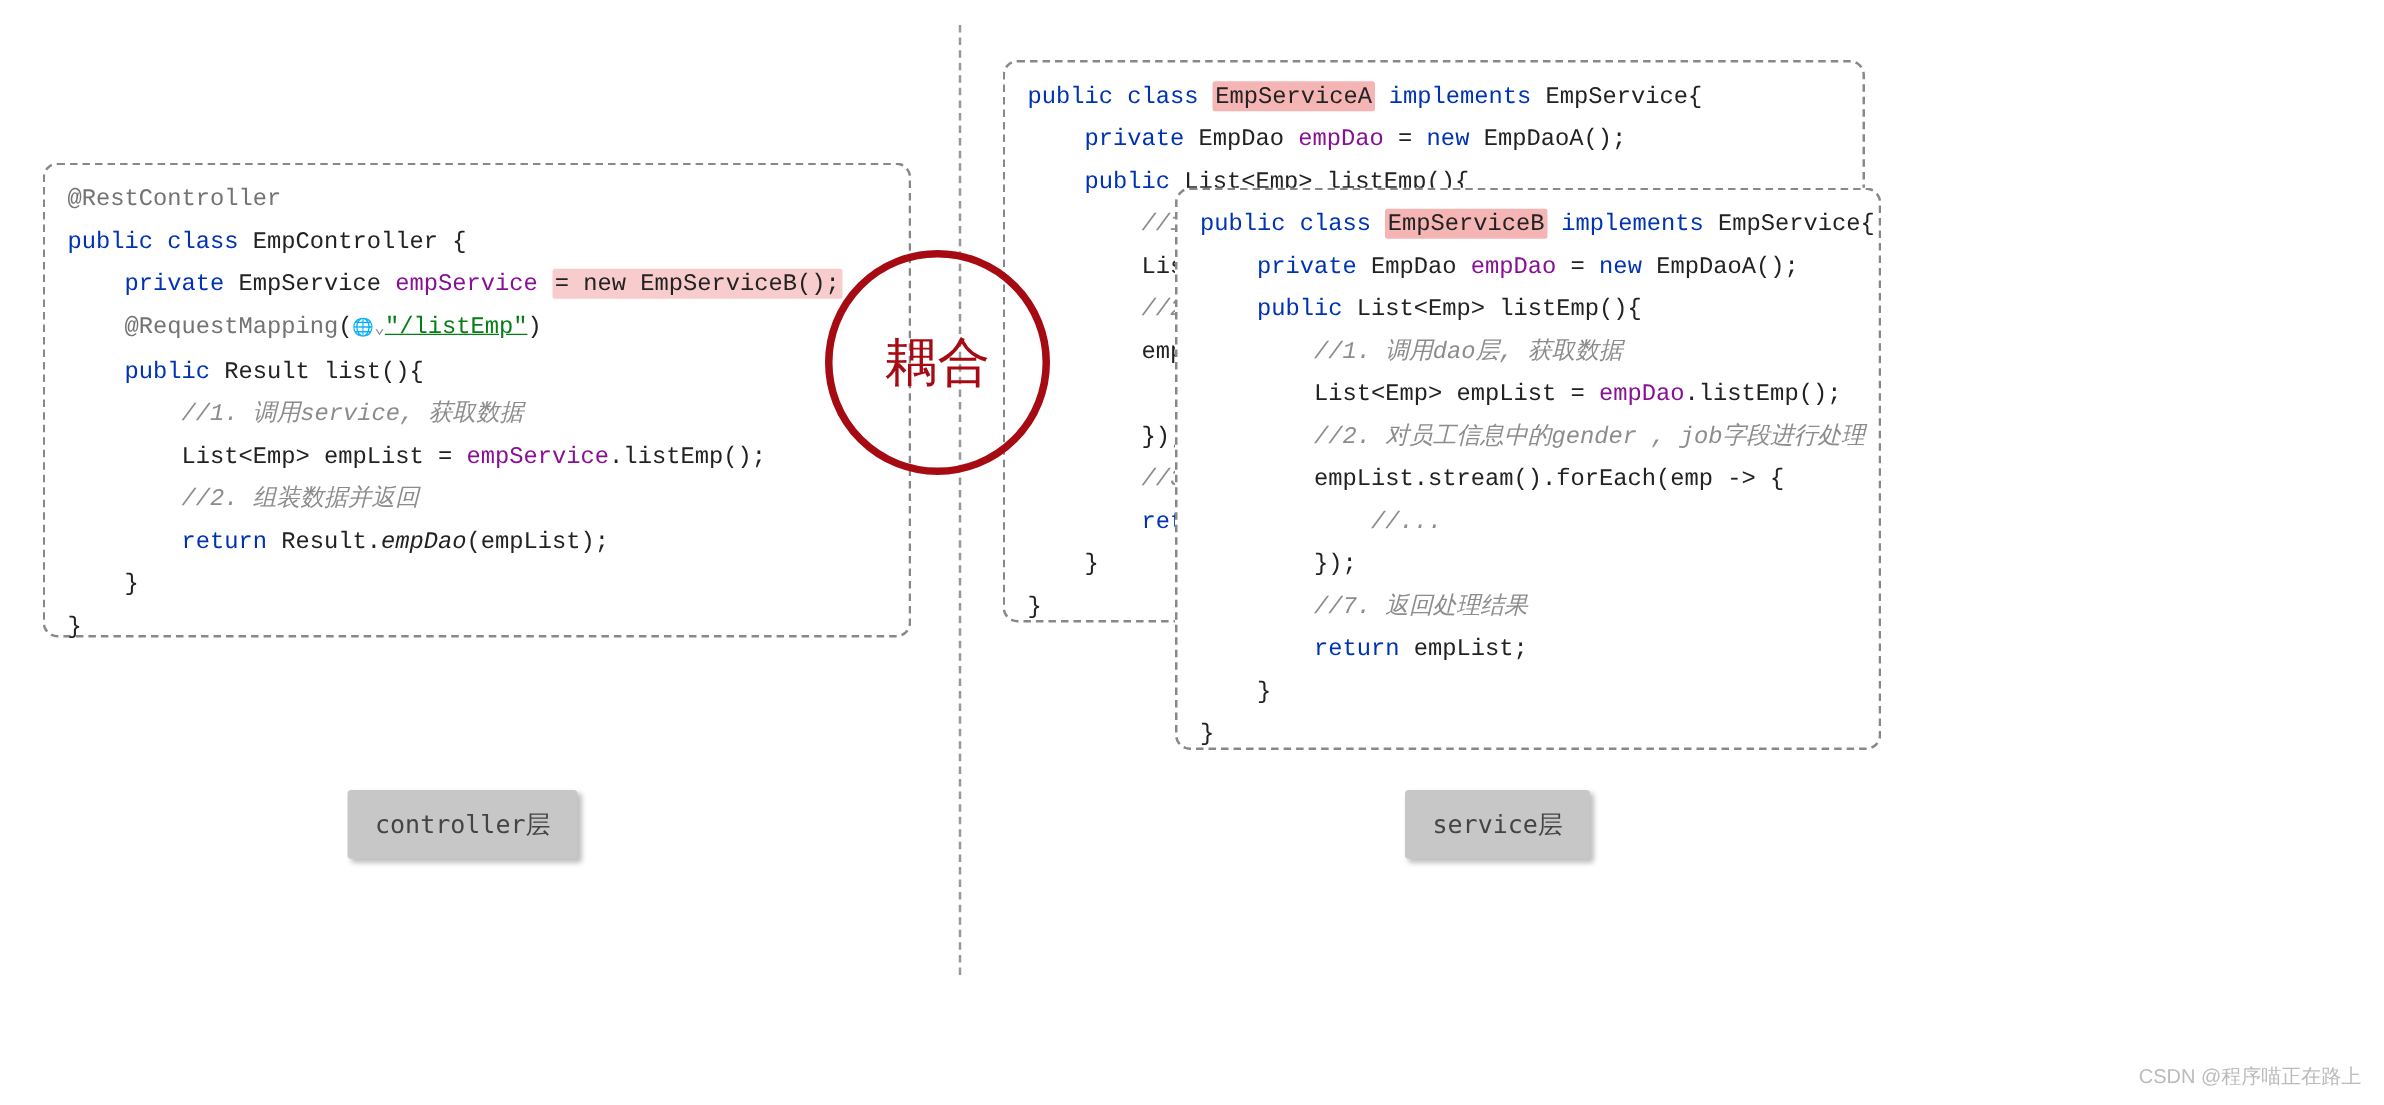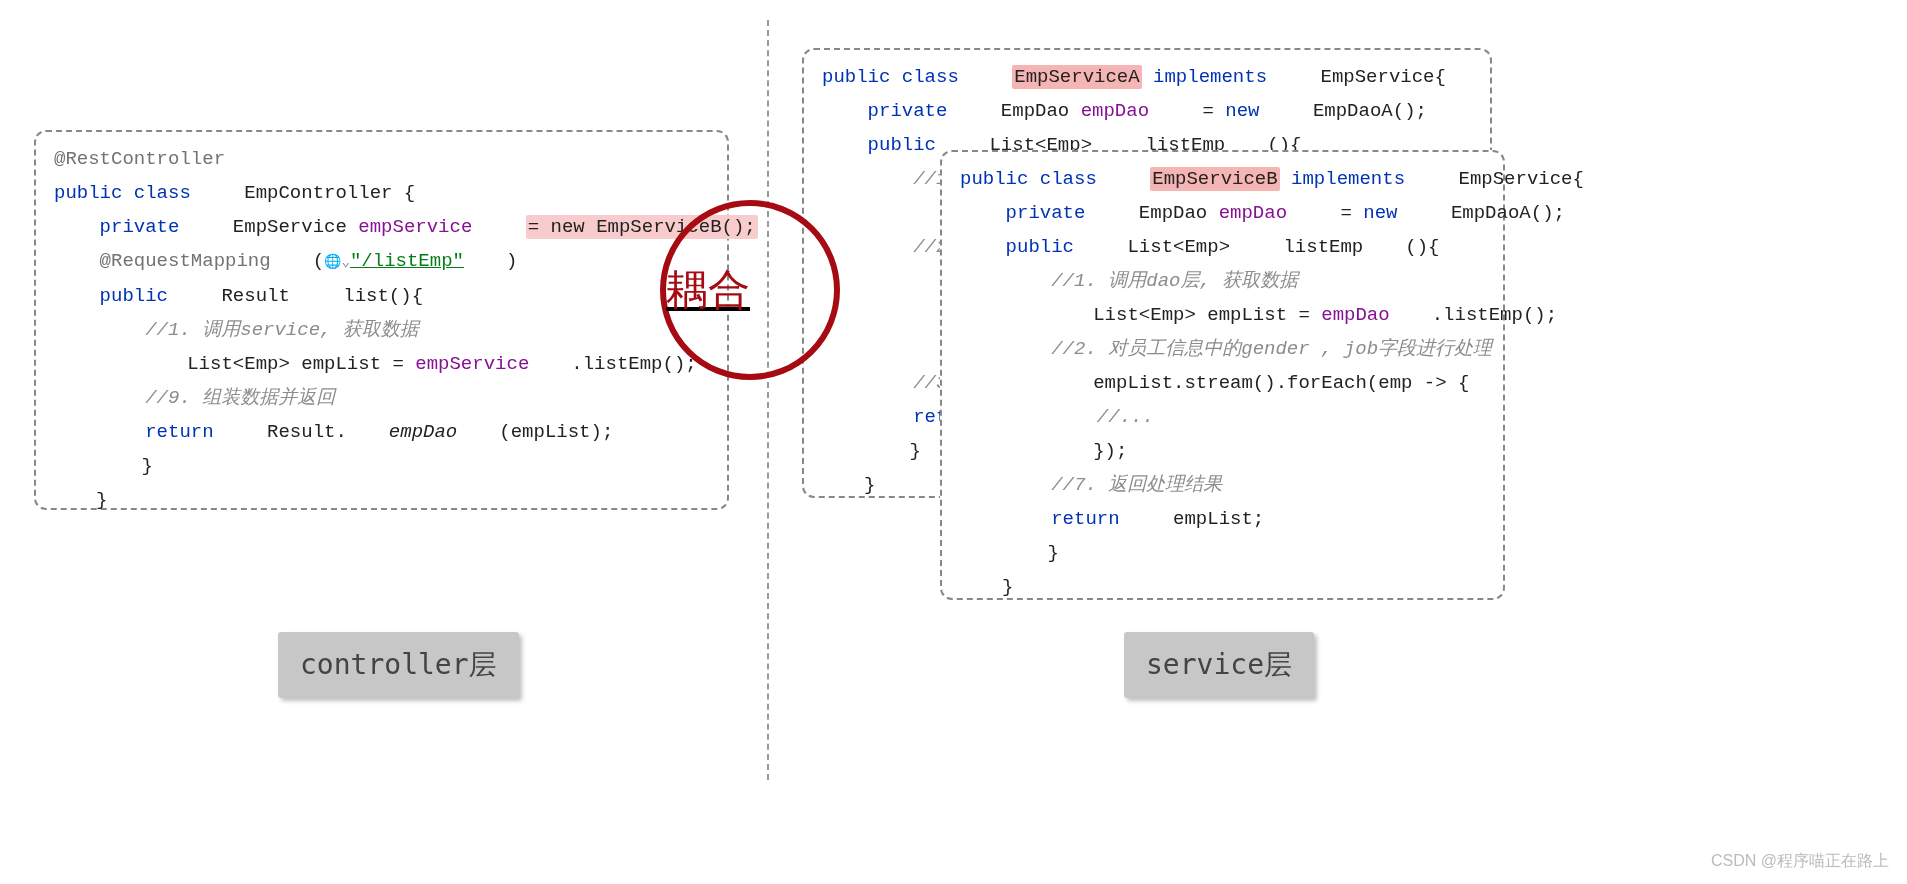--- a/index.html
+++ b/index.html
@@ -25,21 +25,21 @@
     pre {
       font-family: Consolas, "Courier New", monospace;
       font-size: 19px;
       line-height: 34px;
       white-space: pre;
     }
     .anno { color: #737373; }
     .kw { color: #0033b3; font-weight: normal; }
     .fld { color: #871094; }
     .cmt { color: #8c8c8c; font-style: italic; }
-    .txt { color: #222; margin-left: 42px; }
+    .txt { color: #222; }
     .str { color: #067d17; text-decoration: underline; }
     .glyph { color: #888; font-size: 14px; }
     .hl-pink { background: #f6b5b5; border-radius: 2px; padding: 1px 2px; }
     .hl-pink-light { background: #f8cccc; border-radius: 2px; padding: 1px 2px; }
     
     .divider {
       position: absolute;
       left: 767px;
       top: 20px;
       height: 760px;
@@ -49,34 +49,34 @@
       position: absolute;
       left: 660px;
       top: 200px;
       width: 180px;
       height: 180px;
       border: 6px solid #a60a12;
       border-radius: 50%;
       background: transparent;
       display: flex;
       align-items: center;
+      justify-content: center;
       z-index: 50;
-      text-decoration: underline;
     }
     .coupling-text {
       color: #a60a12;
       font-size: 42px;
       font-family: "Microsoft YaHei", sans-serif;
       font-weight: normal;
     }
     .layer-label {
       position: absolute;
       background: #c7c7c7;
       color: #444;
-      font-size: 28px;
+      font-size: 20px;
       font-family: "Microsoft YaHei", "SimSun", monospace;
       padding: 14px 22px;
       border-radius: 3px;
       box-shadow: 3px 3px 4px rgba(0,0,0,0.25);
     }
     .label-controller { left: 278px; top: 632px; }
     .label-service { left: 1124px; top: 632px; text-align: center; }
     .watermark {
       position: absolute;
       right: 18px;
@@ -92,21 +92,21 @@
 <div class="divider"></div>
 
 <div class="code-panel panel-left">
 <pre><span class="anno">@RestController</span>
 <span class="kw">public class</span> <span class="txt">EmpController {</span>
     <span class="kw">private</span> <span class="txt">EmpService</span> <span class="fld">empService</span> <span class="hl-pink-light txt">= new EmpServiceB();</span>
     <span class="anno">@RequestMapping</span><span class="txt">(</span><span class="glyph">🌐⌄</span><span class="str">"/listEmp"</span><span class="txt">)</span>
     <span class="kw">public</span> <span class="txt">Result</span> <span class="txt">list(){</span>
         <span class="cmt">//1. 调用service, 获取数据</span>
         <span class="txt">List&lt;Emp&gt; empList = </span><span class="fld">empService</span><span class="txt">.listEmp();</span>
-        <span class="cmt">//9. 组装数据并返回</span>
+        <span class="cmt">//2. 组装数据并返回</span>
         <span class="kw">return</span><span class="txt"> Result.</span><span class="txt" style="font-style:italic">empDao</span><span class="txt">(empList);</span>
 <span class="txt">    }</span>
 <span class="txt">}</span></pre>
 </div>
 
 <div class="code-panel panel-right-a">
 <pre><span class="kw">public class </span><span class="hl-pink txt">EmpServiceA</span><span class="kw"> implements</span><span class="txt"> EmpService{</span>
     <span class="kw">private</span><span class="txt"> EmpDao </span><span class="fld">empDao</span><span class="txt"> = </span><span class="kw">new</span><span class="txt"> EmpDaoA();</span>
     <span class="kw">public</span><span class="txt"> List&lt;Emp&gt; </span><span class="txt">listEmp</span><span class="txt">(){</span>
         <span class="cmt">//1</span>

